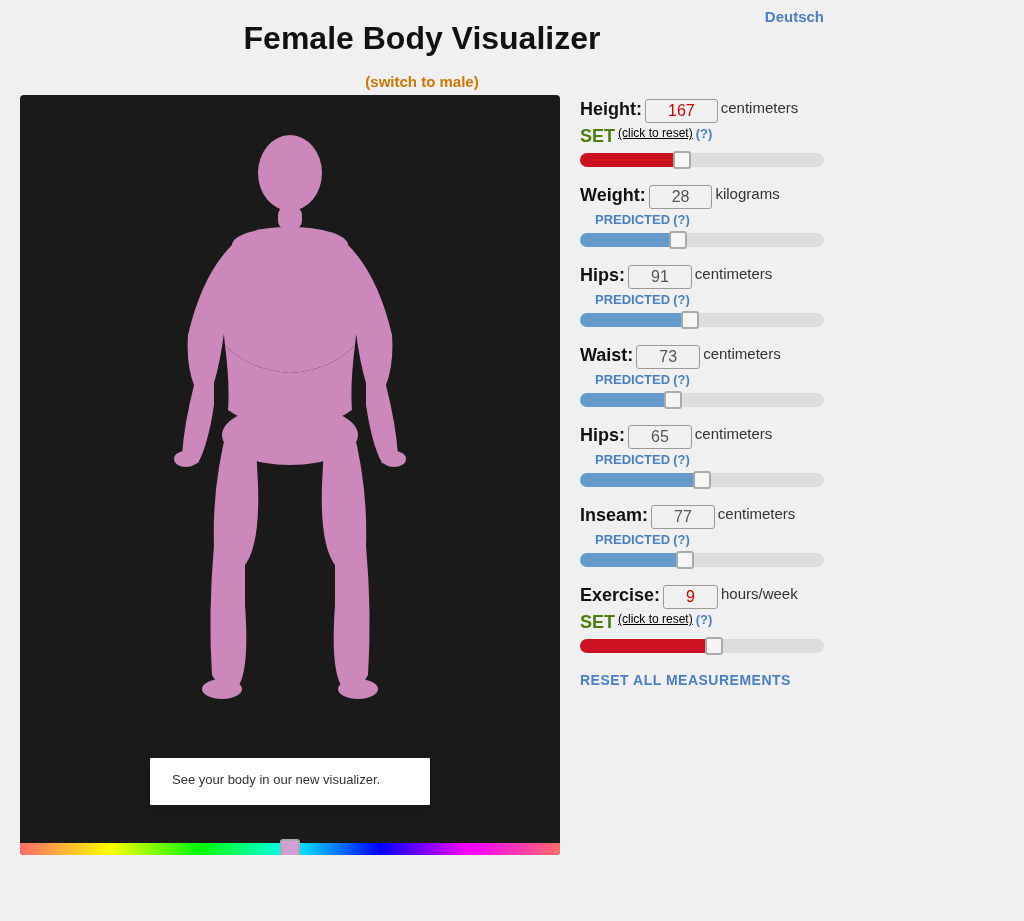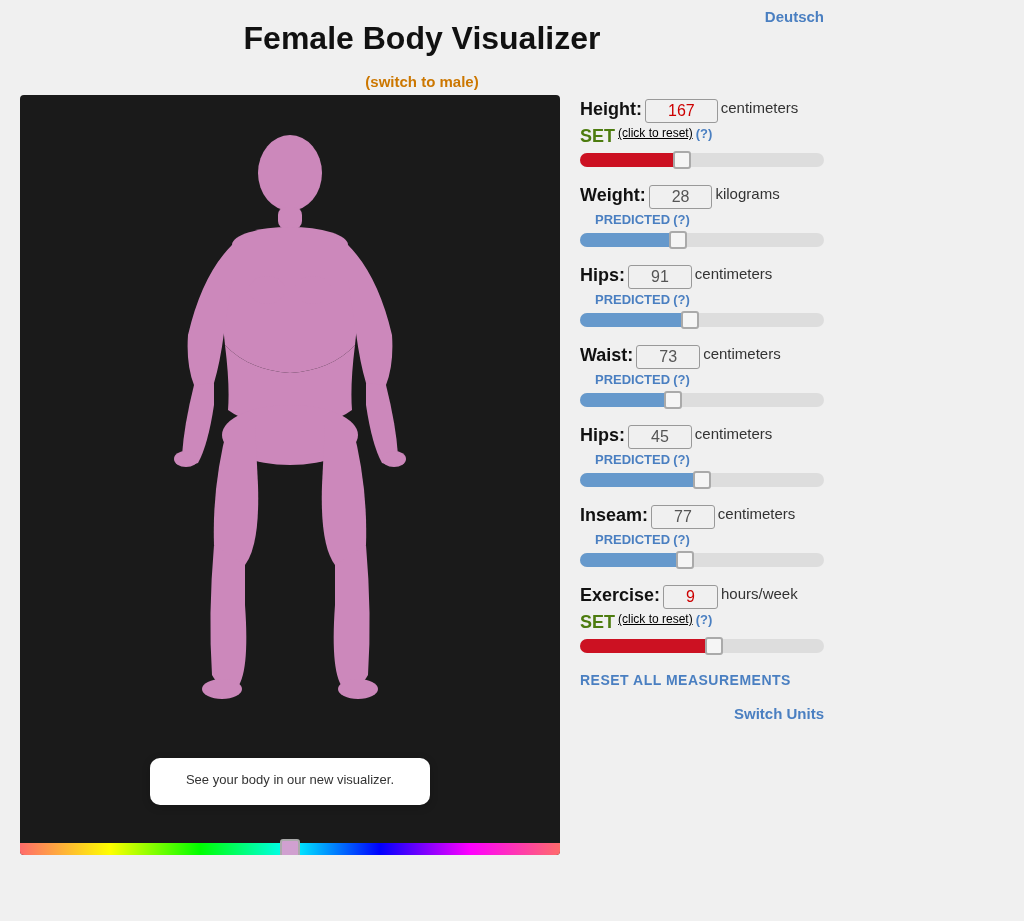--- a/index.html
+++ b/index.html
@@ -67,23 +67,22 @@
       top: 20px;
       left: 50%;
       transform: translateX(-50%);
     }
     .meshcapade-banner {
       position: absolute;
       bottom: 50px;
       left: 50%;
       transform: translateX(-50%);
       background: white;
-      border-radius: 10px;
+      border-radius: 1px;
       padding: 14px 22px;
-      text-align: center;
       width: 280px;
       box-shadow: 0 2px 8px rgba(0,0,0,0.2);
     }
     .meshcapade-banner .banner-small {
       font-size: 13px;
       color: #333;
       margin-bottom: 4px;
     }
     .meshcapade-banner .banner-big {
       font-size: 18px;
@@ -332,21 +331,21 @@
         <span class="badge-question">(?)</span>
       </div>
       <div class="slider-track">
         <div class="slider-fill-blue" style="width:38%"></div>
         <div class="slider-thumb" style="left:calc(38% - 9px)"></div>
       </div>
     </div>
         <div class="control-row">
       <div class="control-label-row">
         <span class="control-label">Hips:</span>
-        <span class="control-value-box blue-value">45</span>
+        <span class="control-value-box blue-value">65</span>
         <span class="control-unit">centimeters</span>
         <span class="badge-predicted">PREDICTED</span>
         <span class="badge-question">(?)</span>
       </div>
       <div class="slider-track">
         <div class="slider-fill-blue" style="width:50%"></div>
         <div class="slider-thumb" style="left:calc(50% - 9px)"></div>
       </div>
     </div>
         <div class="control-row">
@@ -370,16 +369,15 @@
         <span class="badge-set">SET</span>
                    <a href="#" class="badge-reset">(click to reset)</a>
         <span class="badge-question">(?)</span>
       </div>
       <div class="slider-track">
         <div class="slider-fill-red" style="width:55%"></div>
         <div class="slider-thumb" style="left:calc(55% - 9px)"></div>
       </div>
     </div>
         <div class="reset-all-btn"><a href="#">RESET ALL MEASUREMENTS</a></div>
-        <div class="switch-units-btn"><a href="#">Switch Units</a></div>
       </div>
   </div>
 </div>
 
 </body></html>

